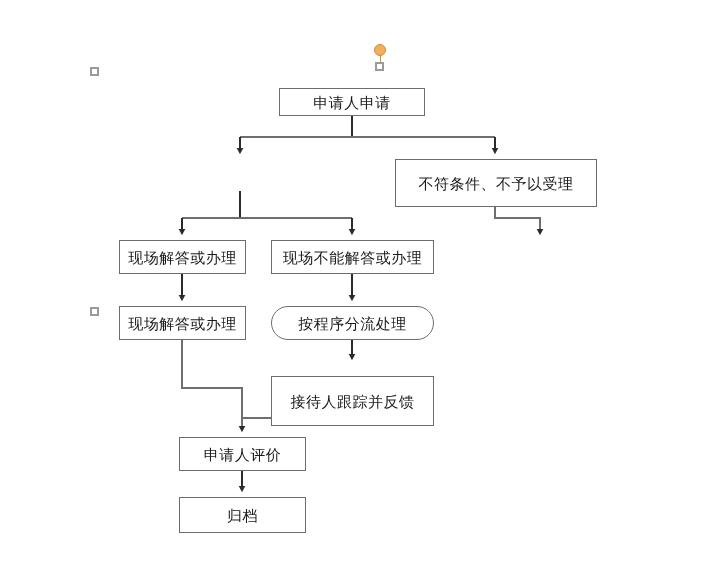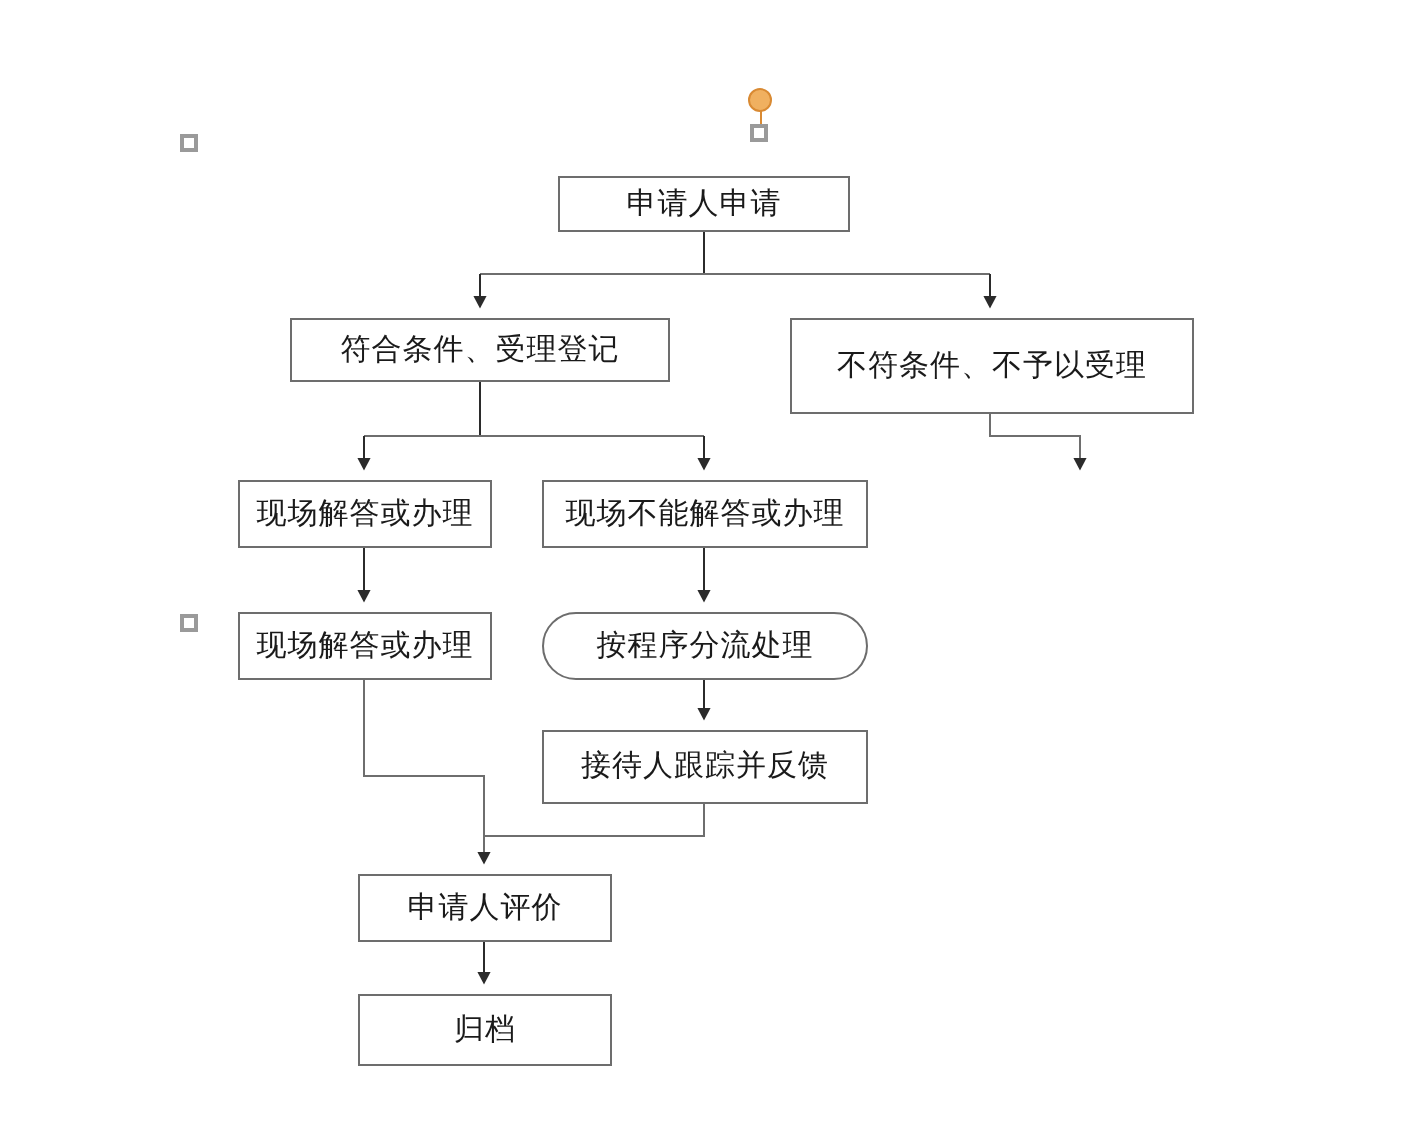--- a/index.html
+++ b/index.html
@@ -103,23 +103,20 @@
       <path d="M 352 399 L 352 418 L 242 418" stroke="#6e6e6e"></path>
 
       <path d="M 242 471 L 242 489" stroke="#2b2b2b" stroke-width="1.3" marker-end="url(#arrowhead)"></path>
     </g>
   </svg>
 
   <div class="node" style="left:279px; top:88px; width:146px; height:28px;">
     <span class="node-label">申请人申请</span>
   </div>
 
-  <div class="node" style="left:145px; top:159px; width:190px; height:32px;">
-    <span class="node-label">符合条件、受理登记</span>
-  </div>
 
   <div class="node" style="left:395px; top:159px; width:202px; height:48px;">
     <span class="node-label">不符条件、不予以受理</span>
   </div>
 
   <div class="node" style="left:119px; top:240px; width:127px; height:34px;">
     <span class="node-label">现场解答或办理</span>
   </div>
 
   <div class="node" style="left:271px; top:240px; width:163px; height:34px;">
@@ -128,21 +125,21 @@
 
 
   <div class="node" style="left:119px; top:306px; width:127px; height:34px;">
     <span class="node-label">现场解答或办理</span>
   </div>
 
   <div class="node" style="left:271px; top:306px; width:163px; height:34px;border-radius:17px;">
     <span class="node-label">按程序分流处理</span>
   </div>
 
-  <div class="node" style="left:271px; top:365px; width:163px; height:37px;align-items:center;">
+  <div class="node" style="left:271px; top:376px; width:163px; height:50px;align-items:center;">
     <span class="node-label">接待人跟踪并反馈</span>
   </div>
 
   <div class="node" style="left:179px; top:437px; width:127px; height:34px;text-align:right;">
     <span class="node-label">申请人评价</span>
   </div>
 
   <div class="node" style="left:179px; top:497px; width:127px; height:36px;">
     <span class="node-label">归档</span>
   </div>

